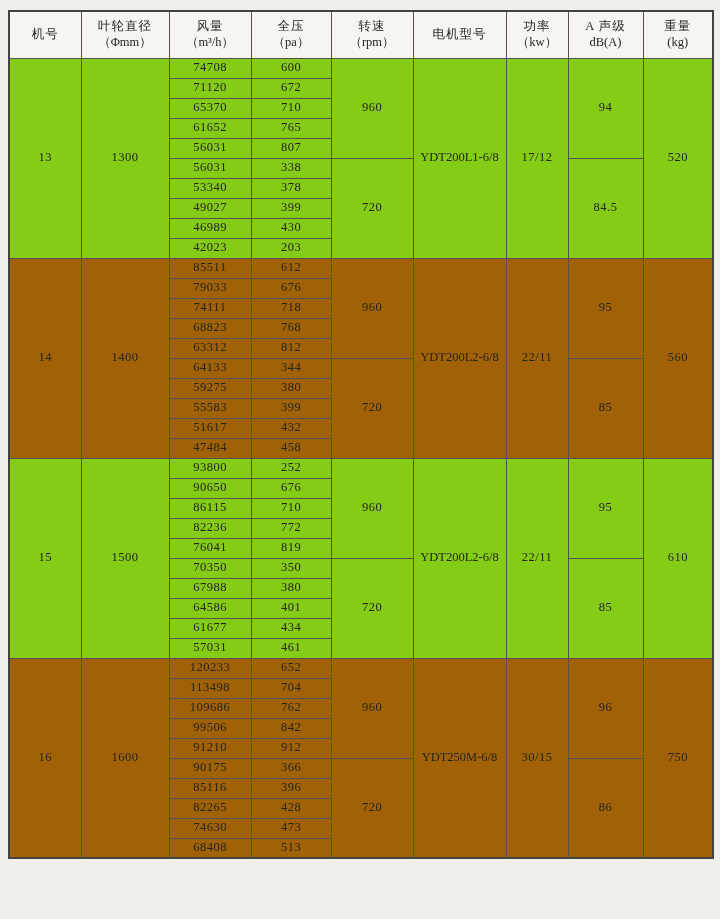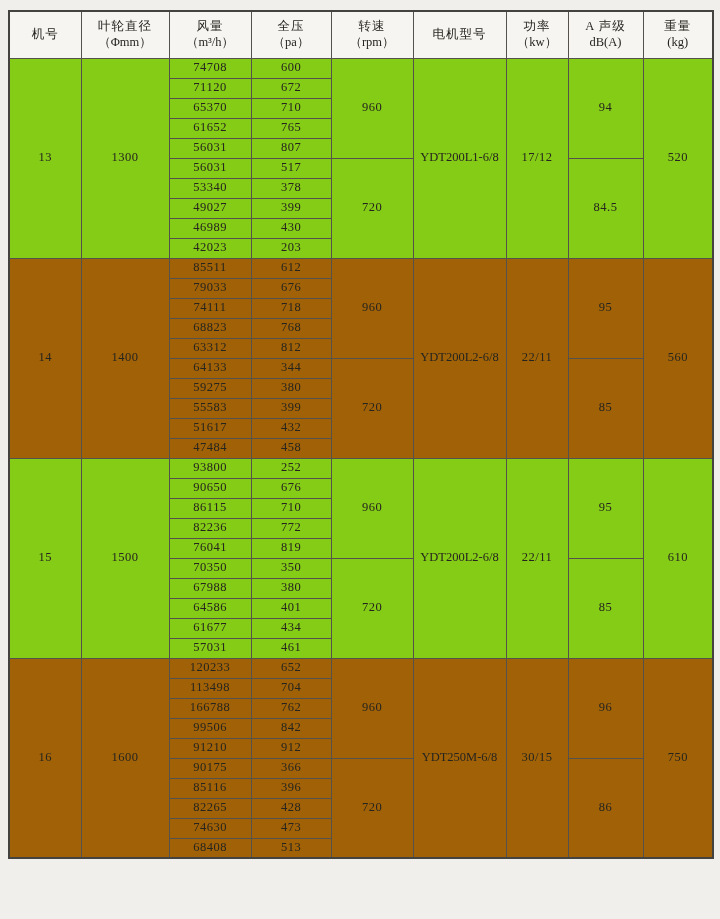--- a/index.html
+++ b/index.html
@@ -123,21 +123,21 @@
         <tr class="shade-light">
           <td class="num">61652</td>
           <td class="num">765</td>
         </tr>
         <tr class="shade-light">
           <td class="num">56031</td>
           <td class="num">807</td>
         </tr>
         <tr class="shade-light">
           <td class="num">56031</td>
-          <td class="num">517</td>
+          <td class="num">338</td>
           <td rowspan="5" class="num">720</td>
           <td rowspan="5" class="num">84.5</td>
         </tr>
         <tr class="shade-light">
           <td class="num">53340</td>
           <td class="num">378</td>
         </tr>
         <tr class="shade-light">
           <td class="num">49027</td>
           <td class="num">399</td>
@@ -257,21 +257,21 @@
           <td rowspan="10">YDT250M-6/8</td>
           <td rowspan="10" class="num">30/15</td>
           <td rowspan="5" class="num">96</td>
           <td rowspan="10" class="num">750</td>
         </tr>
         <tr class="shade-dark">
           <td class="num">113498</td>
           <td class="num">704</td>
         </tr>
         <tr class="shade-dark">
-          <td class="num">166788</td>
+          <td class="num">109686</td>
           <td class="num">762</td>
         </tr>
         <tr class="shade-dark">
           <td class="num">99506</td>
           <td class="num">842</td>
         </tr>
         <tr class="shade-dark">
           <td class="num">91210</td>
           <td class="num">912</td>
         </tr>

